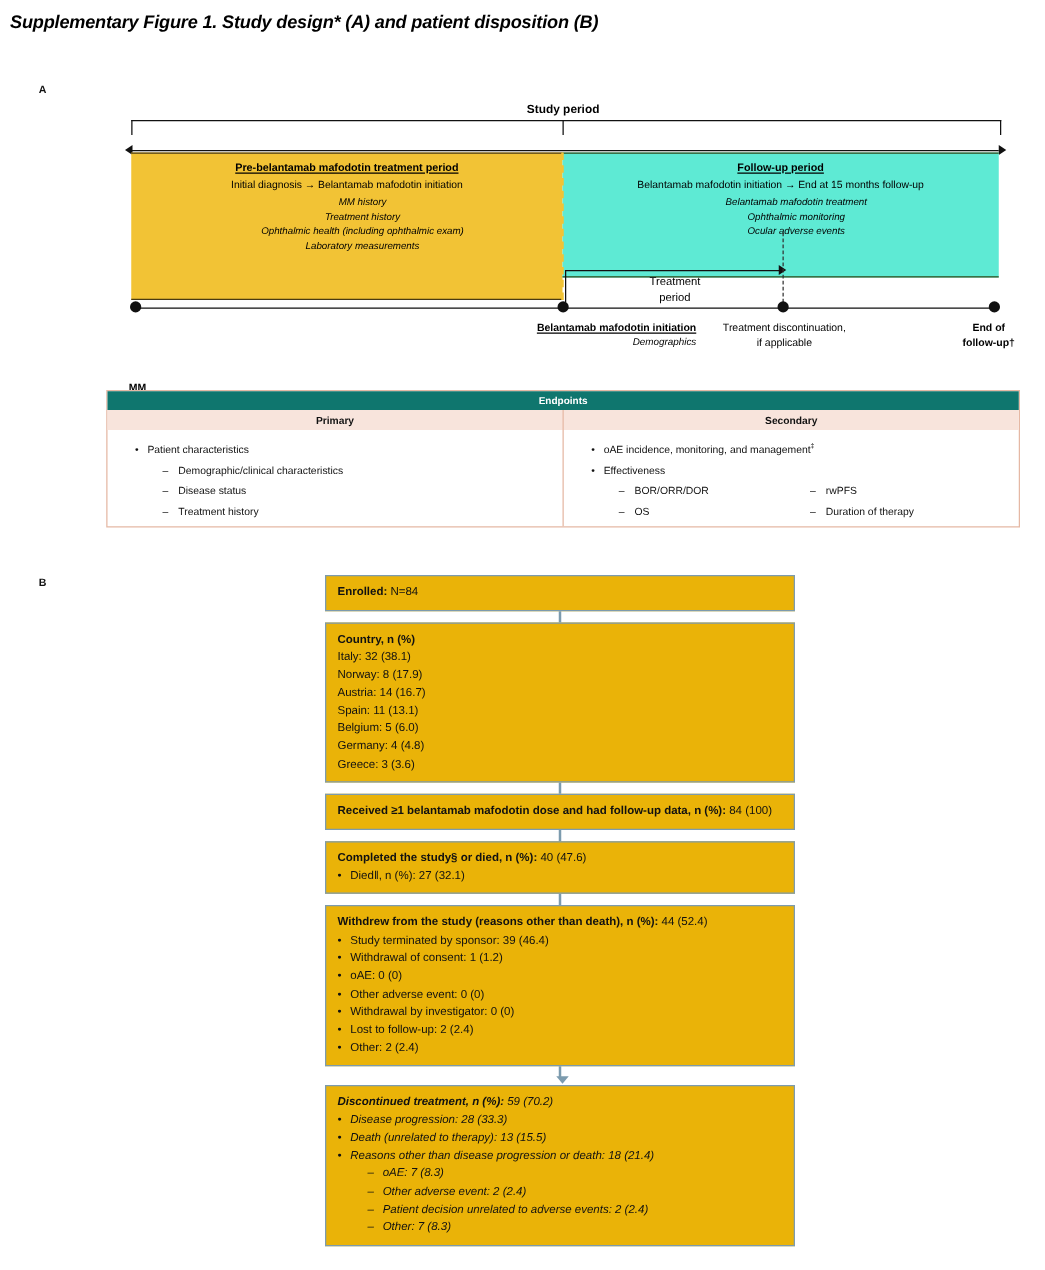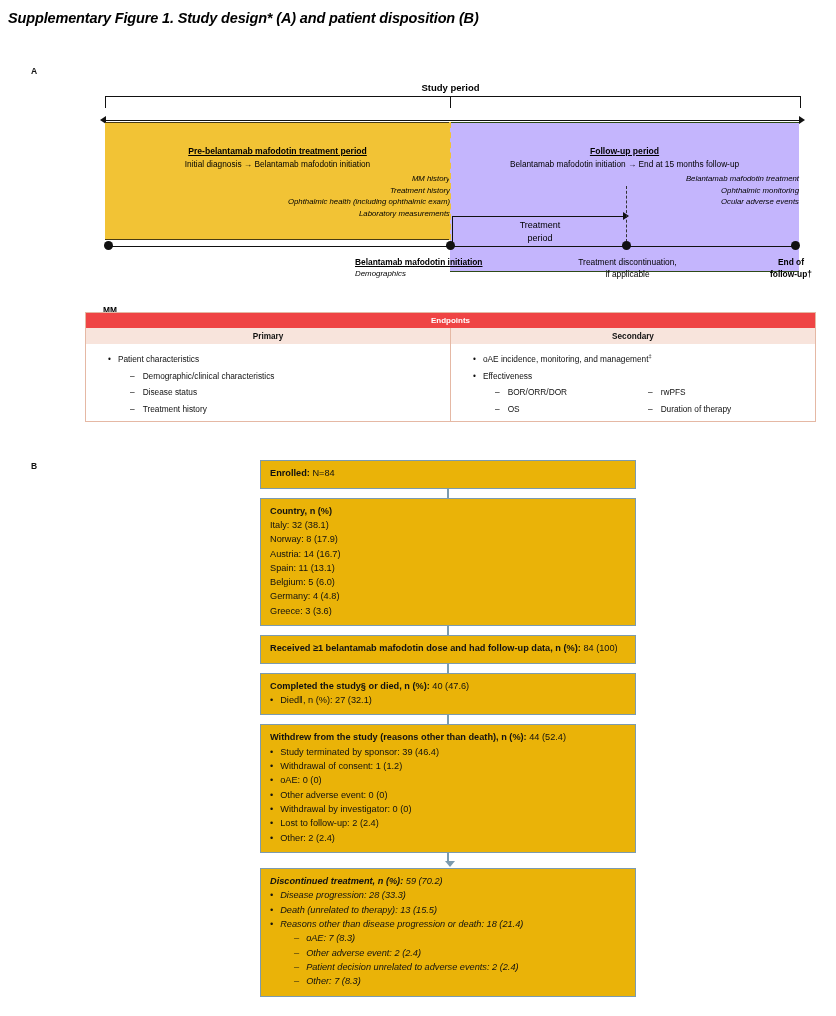--- a/index.html
+++ b/index.html
@@ -44,39 +44,39 @@
   #axis-arrow-l{left:100px;top:116px;border-right:6px solid #111;}
   #axis-arrow-r{left:799px;top:116px;border-left:6px solid #111;}
 
   
   #box-pre{
     left:105px;top:122px;width:345px;height:118px;
     background:#F2C335;border-top:1.5px solid #4a3b12;border-bottom:1.5px solid #4a3b12;
     box-sizing:border-box;
   }
   #box-follow{
-    left:450px;top:122px;width:349px;height:150px;
-    background:#c4b5fd;border-top:1.5px solid #2e4a18;border-bottom:1.5px solid #2e4a18;
+    left:450px;top:122px;width:349px;height:100px;
+    background:#5eead4;border-top:1.5px solid #2e4a18;border-bottom:1.5px solid #2e4a18;
     box-sizing:border-box;
   }
   
   #divider-dash{
     left:449px;top:122px;height:118px;width:0;
     border-left:2px dashed #F2C335;
   }
 
   .period-head{
     text-align:center;font-size:8.6px;font-weight:bold;
-    text-decoration:underline;color:#000;margin-top:23px;
+    text-decoration:underline;color:#000;margin-top:6px;
   }
   .period-sub{
     text-align:center;font-size:8.3px;color:#000;margin-top:3px;
   }
   .period-item{
-    text-align:right;font-size:7.8px;font-style:italic;color:#000;line-height:11.5px;padding-left:25px;
+    text-align:center;font-size:7.8px;font-style:italic;color:#000;line-height:11.5px;padding-left:25px;
   }
 
   
   #tp-line{left:452px;top:216px;width:175px;height:0;border-top:1.5px solid #111;}
   #tp-arrow{left:623px;top:212px;border-left:6px solid #111;}
   #tp-stem-l{left:452px;top:216px;height:26px;width:0;border-left:1.4px solid #111;}
   #tp-label{
     left:492px;top:219px;width:96px;text-align:center;
     font-size:9px;color:#000;line-height:13px;
   }
@@ -85,33 +85,33 @@
   
   #base-line{left:105px;top:246px;width:694px;height:0;border-top:1.6px solid #111;}
   .node{width:9px;height:9px;border-radius:50%;background:#111;}
   #node-1{left:104px;top:241px;}
   #node-2{left:446px;top:241px;}
   #node-3{left:622px;top:241px;}
   #node-4{left:791px;top:241px;}
 
   .node-label{font-size:8.4px;color:#000;line-height:12px;}
   #lab-mm{left:78px;top:256px;width:64px;text-align:center;font-weight:bold;margin-top:48px;}
-  #lab-bm{left:355px;top:256px;width:190px;text-align:left;}
+  #lab-bm{left:367px;top:256px;width:190px;text-align:right;}
   #lab-bm .bmtop{font-weight:bold;text-decoration:underline;font-size:8.4px;}
   #lab-bm .bmsub{font-style:italic;font-size:7.9px;}
   #lab-td{left:560px;top:256px;width:135px;text-align:center;}
   #lab-end{left:752px;top:256px;width:78px;text-align:center;font-weight:bold;}
 
   
   #endpoints-table{
     left:85px;top:312px;width:731px;height:110px;
     border:1px solid #E5B8A4;box-sizing:border-box;background:#fff;
   }
   #ep-header{
-    height:15px;background:#ef4444;color:#fff;font-size:8px;font-weight:bold;
+    height:15px;background:#0f766e;color:#fff;font-size:8px;font-weight:bold;
     display:flex;align-items:center;justify-content:center;text-align:center;
   }
   #ep-subheader{display:flex;height:16px;background:#F8E4DC;}
   .ep-sub-cell{
     flex:1;display:flex;align-items:center;justify-content:center;
     font-size:8.2px;font-weight:bold;color:#111;
   }
   .ep-sub-cell + .ep-sub-cell{border-left:1px solid #E5B8A4;}
   #ep-body{display:flex;height:calc(100% - 31px);}
   .ep-col{flex:1;padding:7px 0 0 22px;box-sizing:border-box;}

